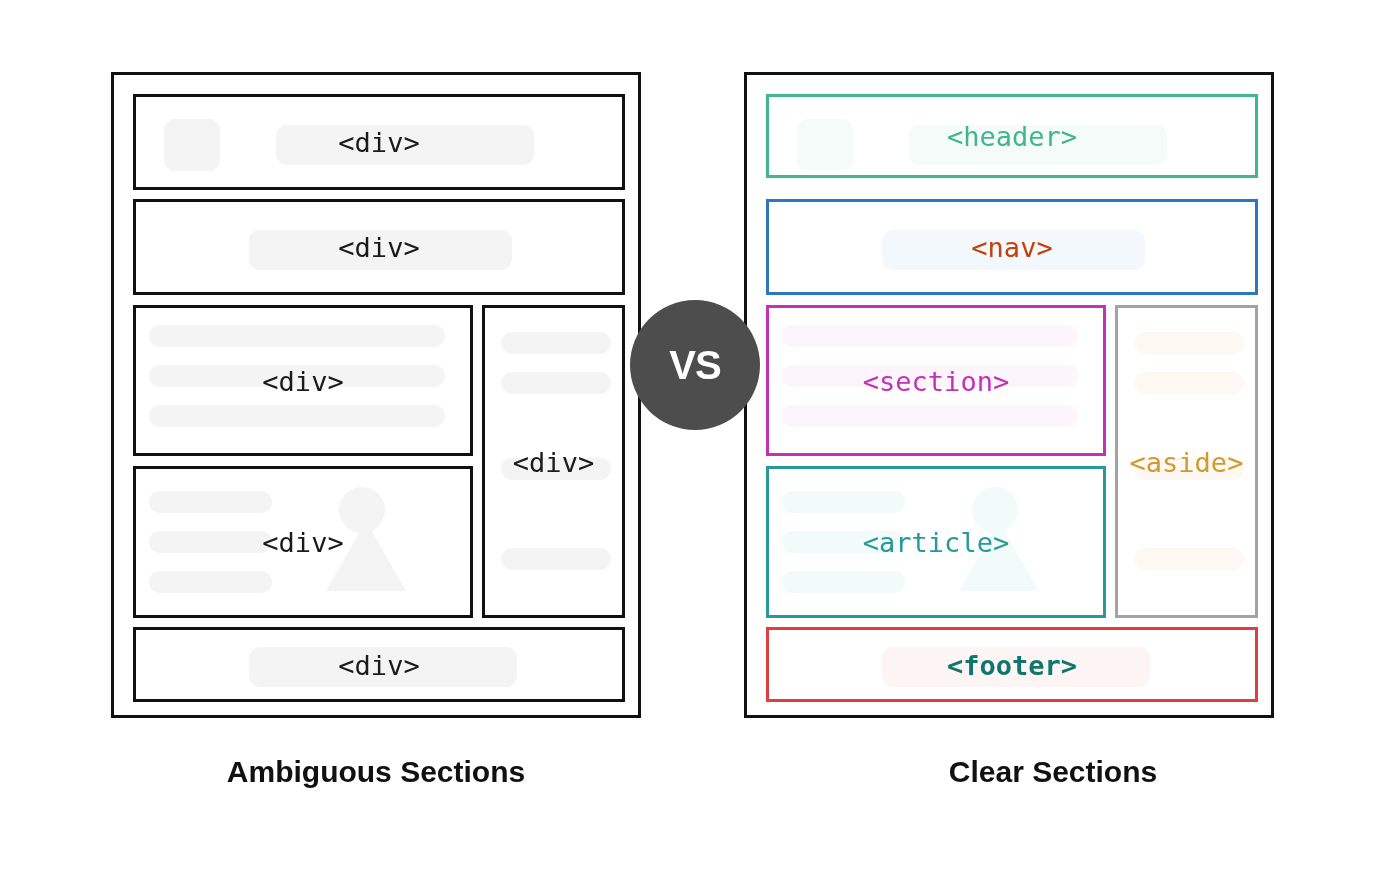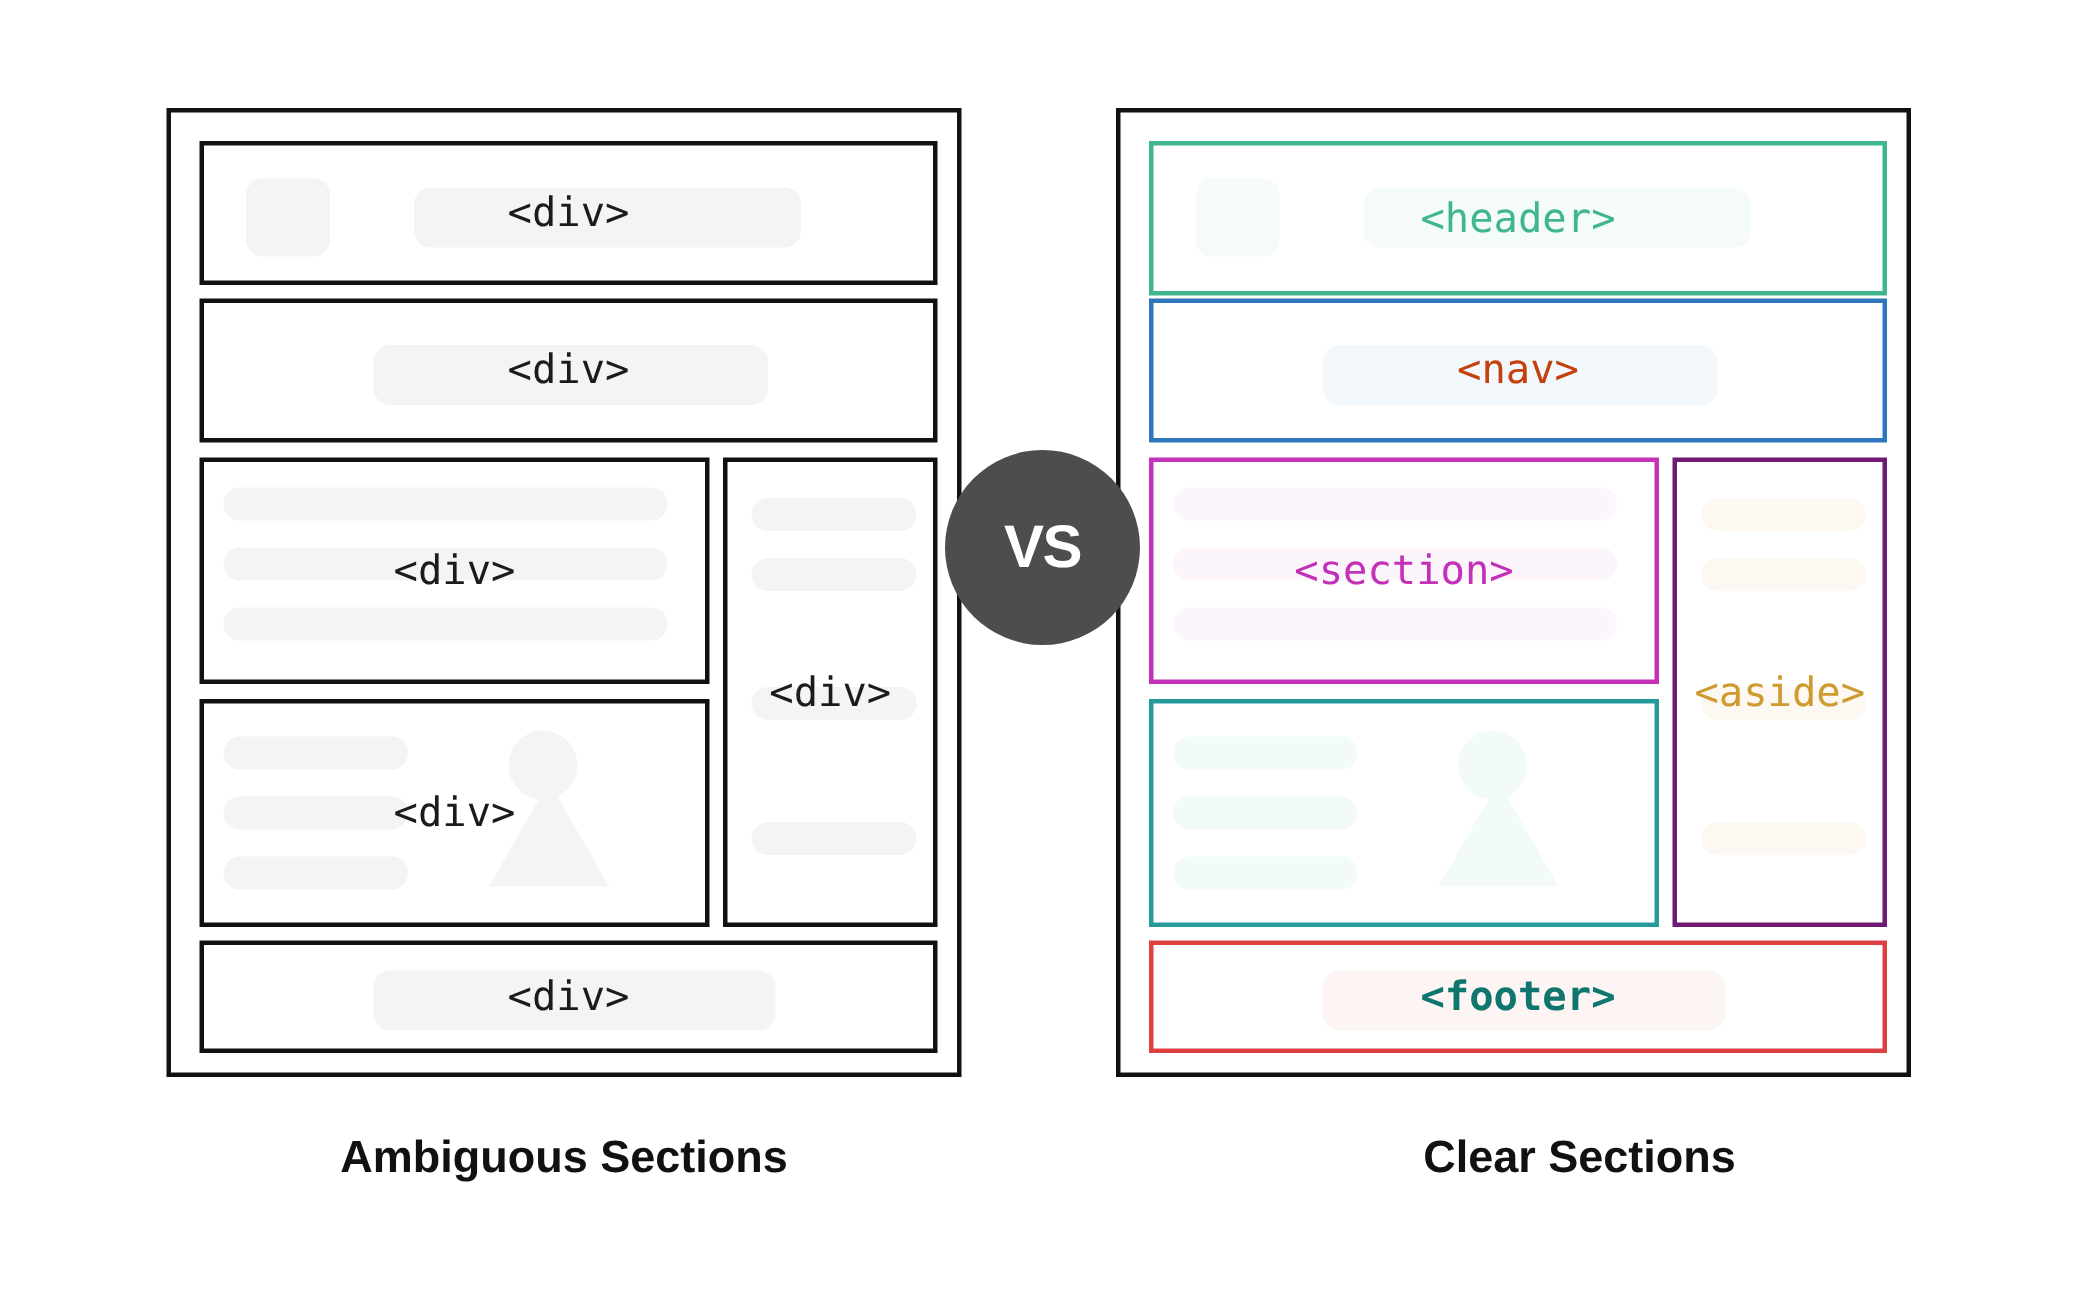--- a/index.html
+++ b/index.html
@@ -97,21 +97,21 @@
   .sem-section { border: 3px solid #c231b8; }
   .sem-section .tag { color: #c231b8; text-align: center; }
   .sem-section .bar { background: #fdf5fc; }
 
   .sem-article { border: 3px solid #269a9a; }
   .sem-article .tag { color: #269a9a; }
   .sem-article .bar { background: #f2fafa; }
   .sem-article .blob-circle { background: #f2fafa; }
   .sem-article .blob-tri { border-bottom-color: #f2fafa; }
 
-  .sem-aside   { border: 3px solid #701a75; }
+  .sem-aside   { border: 3px solid #a3a3a3; }
   .sem-aside   .tag { color: #cf9b2e; }
   .sem-aside   .bar { background: #fdf9f2; }
 
   .sem-footer  { border: 3px solid #dd4040; }
   .sem-footer  .tag { color: #0f766e; font-weight: bold; }
   .sem-footer  .bar { background: #fdf4f4; }
 
   
   #vs-badge {
     position: absolute;
@@ -194,21 +194,21 @@
         <div class="bar" style="left:113px; top:17px; width:268px; height:40px;"></div>
         <div class="tag">&lt;div&gt;</div>
       </div>
 
     </div>
   </div>
 
   <div class="panel" id="panel-right">
     <div class="panel-inner">
 
-      <div class="box sem-header" style="left:0px; top:0px; width:492px; height:103px;">
+      <div class="box sem-header" style="left:0px; top:0px; width:492px; height:84px;">
         <div class="sq" style="left:28px; top:22px; width:56px; height:52px;"></div>
         <div class="bar" style="left:140px; top:28px; width:258px; height:40px;"></div>
         <div class="tag">&lt;header&gt;</div>
       </div>
 
       <div class="box sem-nav" style="left:0px; top:105px; width:492px; height:96px;">
         <div class="bar" style="left:113px; top:28px; width:263px; height:40px;"></div>
         <div class="tag">&lt;nav&gt;</div>
       </div>
 
@@ -218,20 +218,21 @@
         <div class="bar" style="left:13px; top:97px; width:296px; height:22px;"></div>
         <div class="tag">&lt;section&gt;</div>
       </div>
 
       <div class="box sem-article" style="left:0px; top:372px; width:340px; height:152px;">
         <div class="blob-circle" style="left:203px; top:18px; width:46px; height:46px;"></div>
         <div class="blob-tri" style="left:190px; top:52px;"></div>
         <div class="bar" style="left:13px; top:22px; width:123px; height:22px;"></div>
         <div class="bar" style="left:13px; top:62px; width:123px; height:22px;"></div>
         <div class="bar" style="left:13px; top:102px; width:123px; height:22px;"></div>
+        <div class="tag">&lt;article&gt;</div>
       </div>
 
       <div class="box sem-aside narrow" style="left:349px; top:211px; width:143px; height:313px;">
         <div class="bar" style="left:16px; top:24px; width:110px; height:22px;"></div>
         <div class="bar" style="left:16px; top:64px; width:110px; height:22px;"></div>
         <div class="bar" style="left:16px; top:150px; width:110px; height:22px;"></div>
         <div class="bar" style="left:16px; top:240px; width:110px; height:22px;"></div>
         <div class="tag">&lt;aside&gt;</div>
       </div>
 

